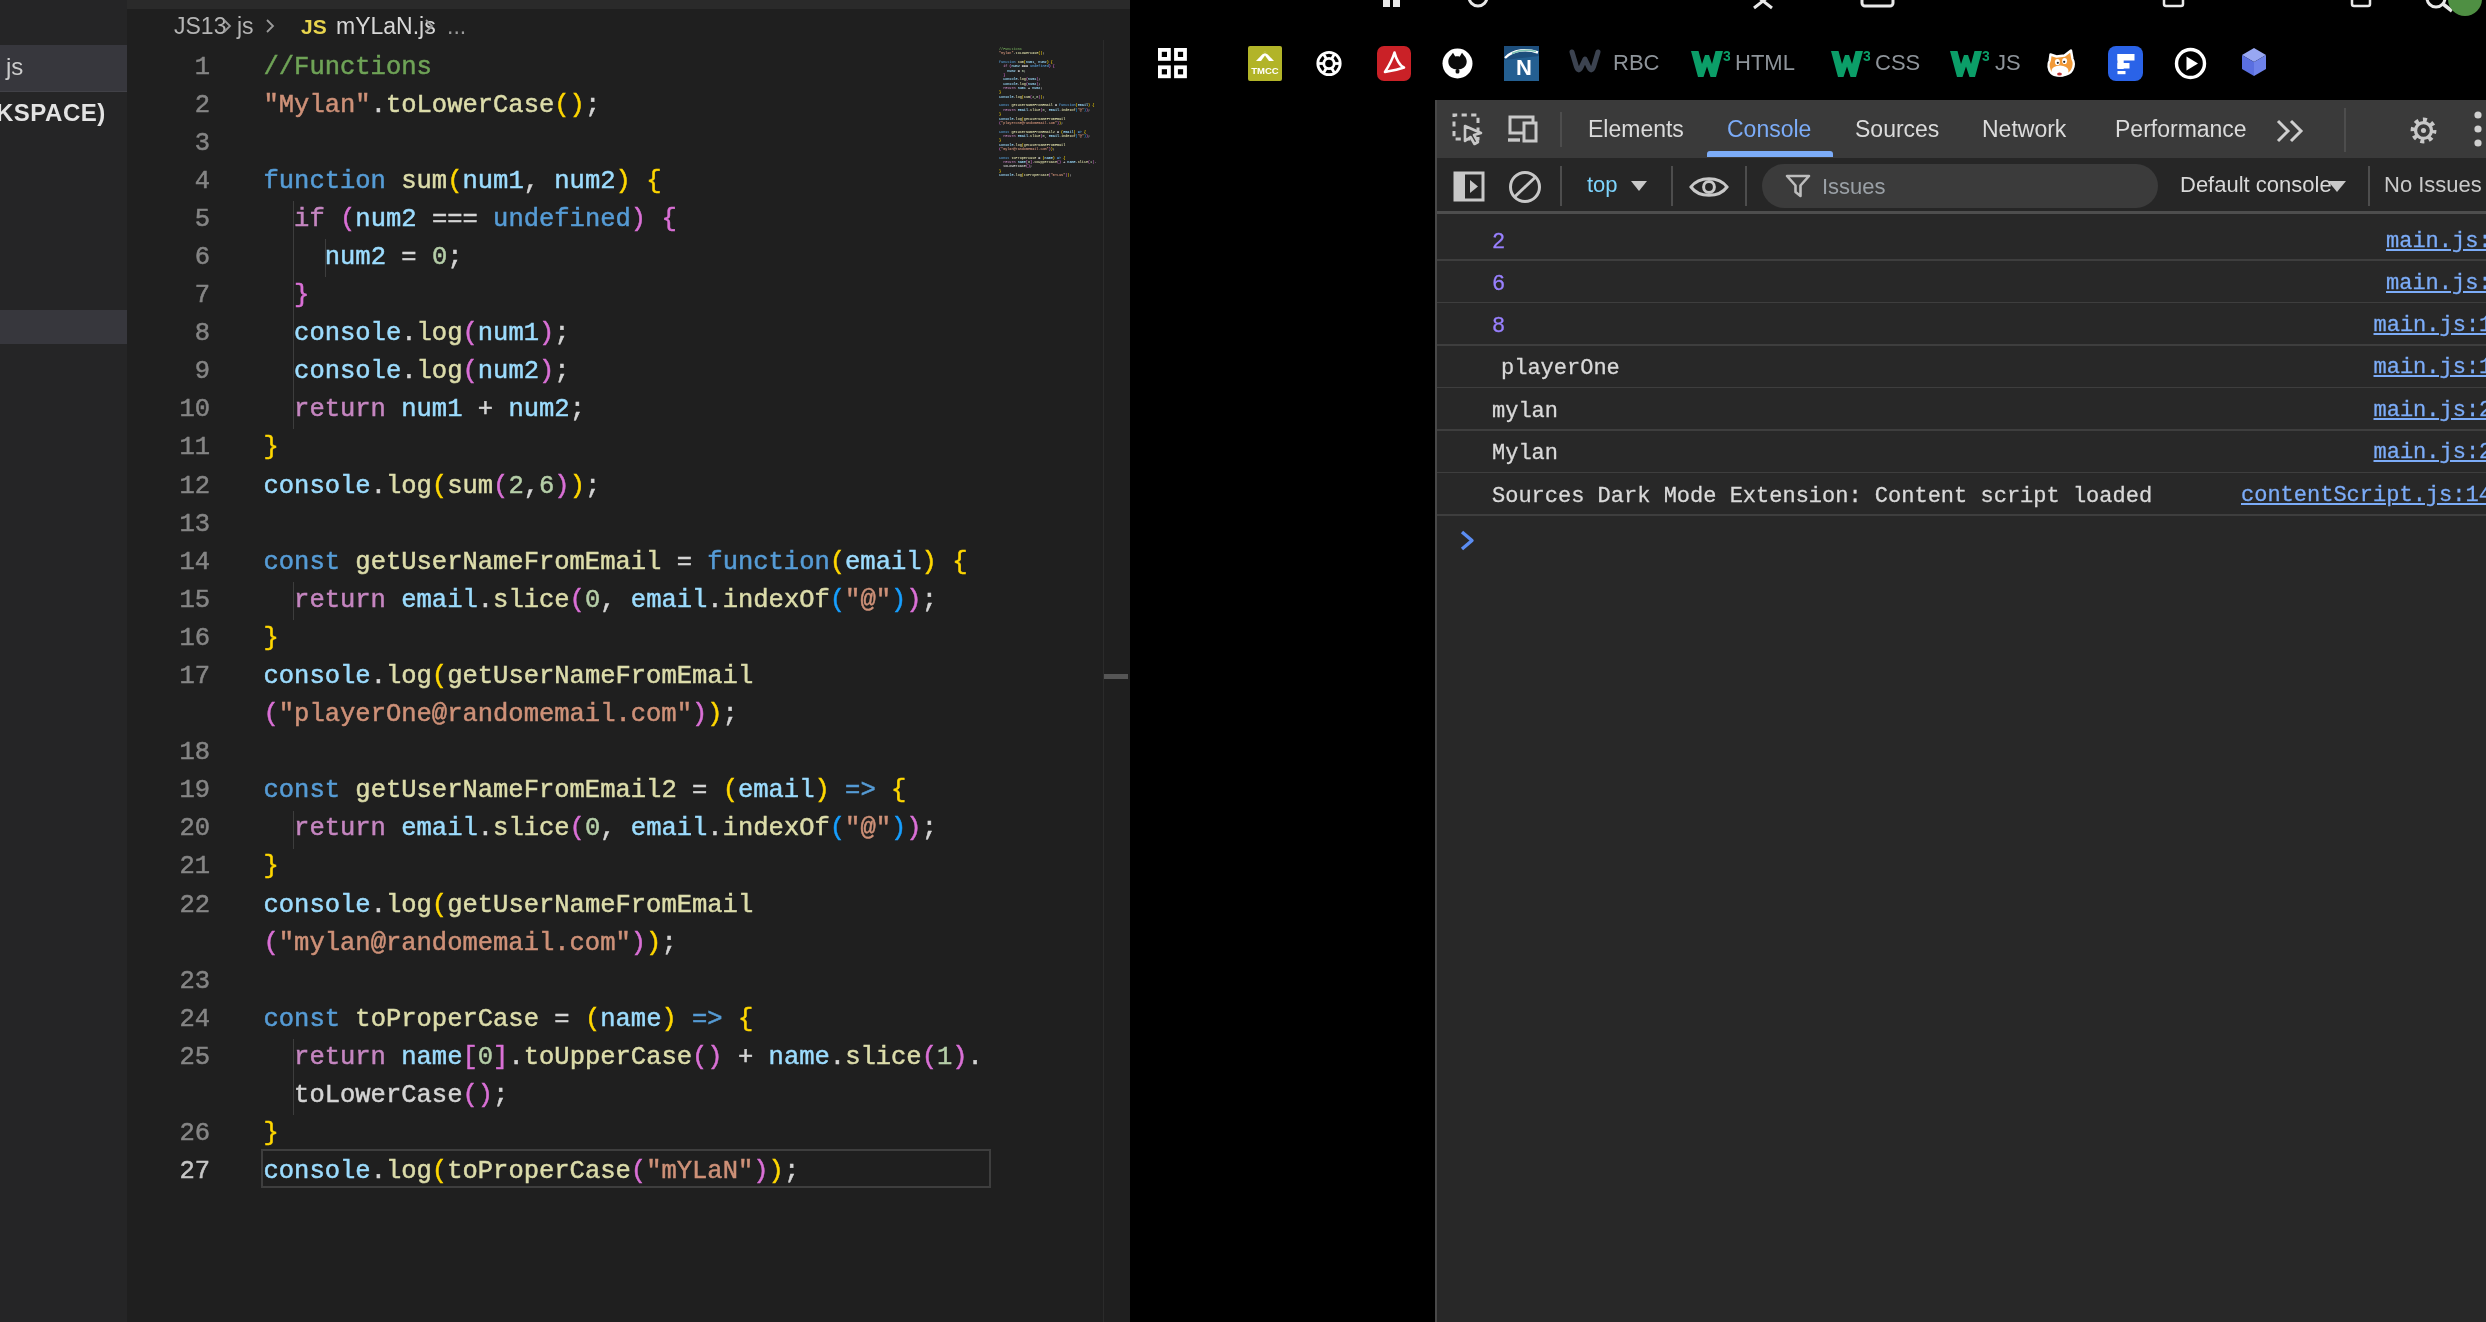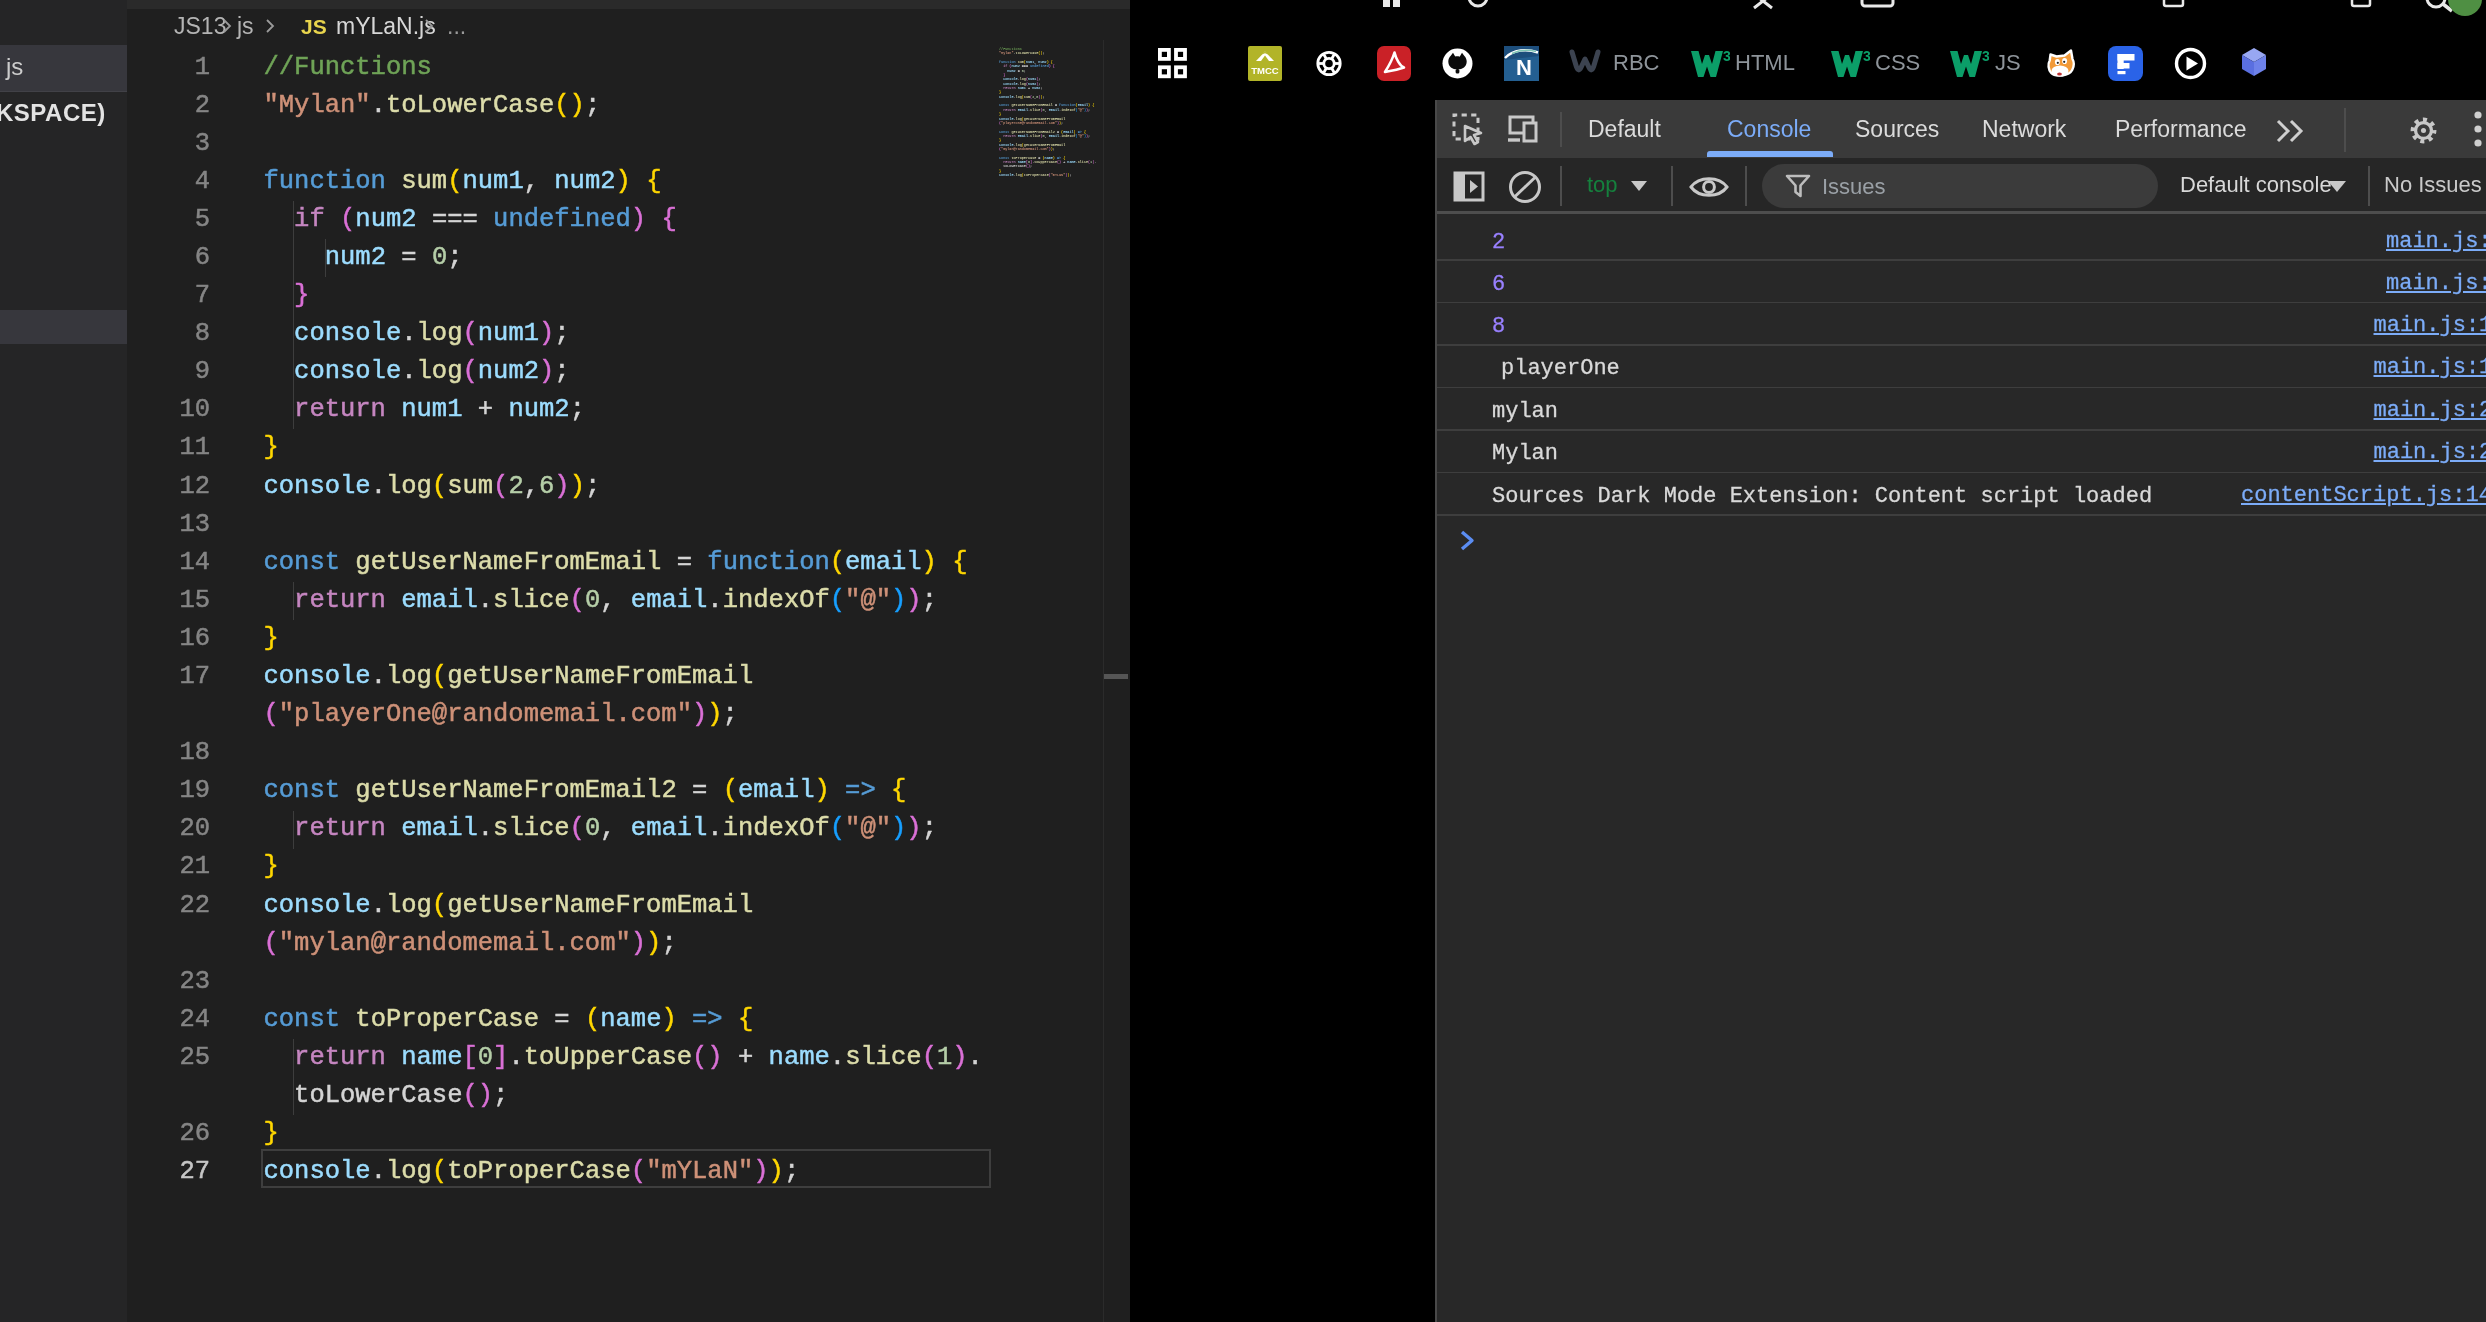--- a/index.html
+++ b/index.html
@@ -181,21 +181,21 @@
 <svg class="abs" style="left:1450px;top:111px" width="36" height="36" viewBox="0 0 36 36">
     <rect x="4" y="4" width="24" height="24" fill="none" stroke="#c8c8c8" stroke-width="3" stroke-dasharray="5.2 4.4" stroke-dashoffset="2"></rect>
     <path d="M15 15 L31 22 L24 24 L28 31 L24.5 33 L20.5 26 L15 30 Z" fill="#3a3a3a" stroke="#c8c8c8" stroke-width="2.6" stroke-linejoin="round"></path>
   </svg>
 <svg class="abs" style="left:1506px;top:112px" width="36" height="36" viewBox="0 0 36 36">
     <rect x="4" y="5" width="23" height="16" fill="none" stroke="#c8c8c8" stroke-width="3"></rect>
     <path d="M2 28 L14 28" stroke="#c8c8c8" stroke-width="3.4"></path>
     <rect x="18" y="11" width="12" height="18" fill="#3a3a3a" stroke="#c8c8c8" stroke-width="3"></rect>
   </svg>
 <div class="dtsep" style="left:1560px;top:112px;height:35px"></div>
-<div class="tab" style="left:1588px">Default</div>
+<div class="tab" style="left:1588px">Elements</div>
 <div class="tab" style="left:1727px;color:#7cacf8">Console</div>
 <div class="tab" style="left:1855px">Sources</div>
 <div class="tab" style="left:1982px">Network</div>
 <div class="tab" style="left:2115px">Performance</div>
 <svg class="abs" style="left:2274px;top:118px" width="36" height="26" viewBox="0 0 36 26">
     <g fill="none" stroke="#cfcfcf" stroke-width="3">
       <path d="M4 3 L14 13 L4 23"></path>
       <path d="M17 3 L27 13 L17 23"></path>
     </g>
   </svg>
@@ -216,21 +216,21 @@
 <svg class="abs" style="left:1452px;top:170px" width="34" height="34" viewBox="0 0 34 34">
     <rect x="3" y="3" width="28" height="27" fill="none" stroke="#c8c8c8" stroke-width="3"></rect>
     <rect x="3" y="3" width="10" height="27" fill="#c8c8c8"></rect>
     <path d="M18 10 L26 16.5 L18 23 Z" fill="#c8c8c8"></path>
   </svg>
 <svg class="abs" style="left:1507px;top:169px" width="36" height="36" viewBox="0 0 36 36">
     <circle cx="18" cy="18" r="14.5" fill="none" stroke="#c8c8c8" stroke-width="3"></circle>
     <path d="M7.5 28 L28.5 8" stroke="#c8c8c8" stroke-width="3"></path>
   </svg>
 <div class="dtsep" style="left:1560px;top:166px;height:40px"></div>
-<div class="abs" style="left:1587px;top:172px;font-size:22px;color:#15803d">top</div>
+<div class="abs" style="left:1587px;top:172px;font-size:22px;color:#7dd3fc">top</div>
 <div class="abs" style="left:1631px;top:181px;width:0;height:0;border:8px solid transparent;border-top:10px solid #c8c8c8"></div>
 <div class="dtsep" style="left:1671px;top:166px;height:40px"></div>
 <svg class="abs" style="left:1686px;top:169px" width="46" height="36" viewBox="0 0 46 36">
     <path d="M5 18 C13 7 33 7 41 18 C33 29 13 29 5 18 Z" fill="none" stroke="#c8c8c8" stroke-width="3"></path>
     <circle cx="23" cy="18" r="5.4" fill="none" stroke="#c8c8c8" stroke-width="3"></circle>
   </svg>
 <div class="dtsep" style="left:1745px;top:166px;height:40px"></div>
 <div class="abs" style="left:1762px;top:164px;width:396px;height:44px;border-radius:22px;background:#3b3b3b"></div>
 <svg class="abs" style="left:1784px;top:172px" width="28" height="28" viewBox="0 0 28 28">
     <path d="M3 4 L25 4 L16.5 13.5 L16.5 24 L11.5 20 L11.5 13.5 Z" fill="none" stroke="#bdbdbd" stroke-width="2.6" stroke-linejoin="round"></path>

